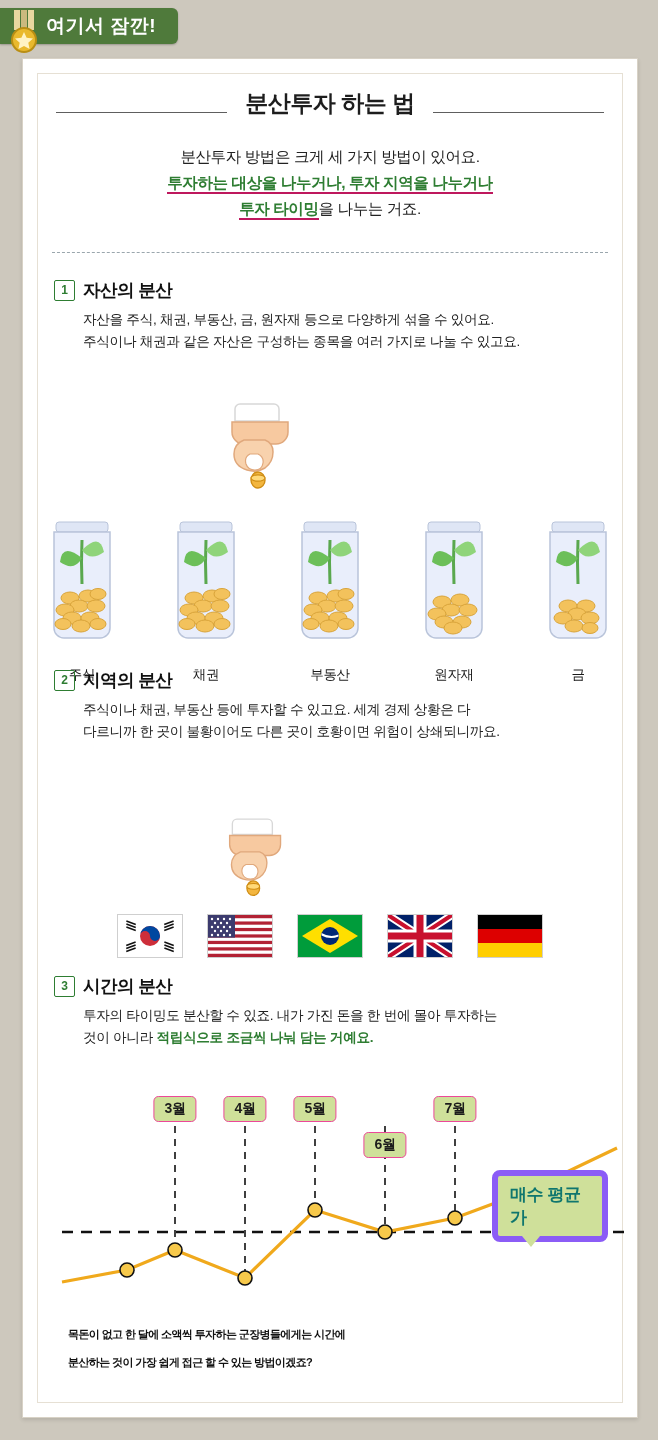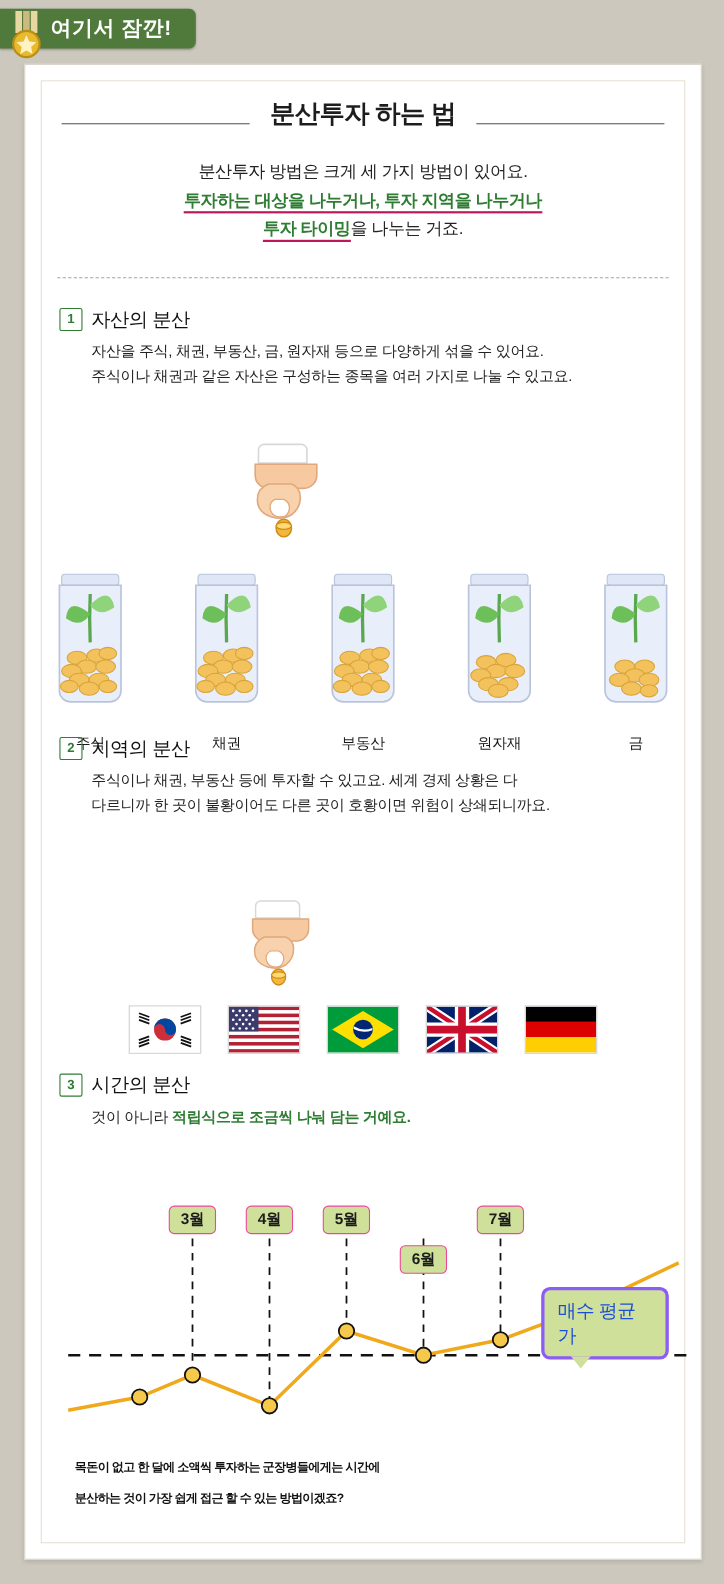--- a/index.html
+++ b/index.html
@@ -69,21 +69,21 @@
     border-top:1px dashed #9aa6ad;height:0;
   }
   
   .sec{position:absolute;left:0;right:0;}
   .sec-head{display:flex;align-items:center;gap:8px;padding-left:16px;}
   .num-box{
     width:19px;height:19px;border:1.5px solid #2e7d32;color:#2e7d32;
     font-size:12px;font-weight:bold;display:flex;align-items:center;justify-content:center;
     border-radius:2px;flex:0 0 auto;
   }
-  .sec-title{font-size:17.5px;font-weight:normal;color:#111;letter-spacing:-.5px;}
+  .sec-title{font-size:17.5px;font-weight:bold;color:#111;letter-spacing:-.5px;}
   .sec-body{
     margin-top:7px;padding-left:45px;padding-right:26px;
     font-size:13.6px;line-height:22px;color:#222;letter-spacing:-.3px;
   }
   
   .jars{
     position:absolute;left:0;right:0;display:flex;justify-content:center;gap:32px;
   }
   .jar-cell{width:92px;text-align:center;}
   .jar-label{font-size:13.5px;color:#1a1a1a;margin-top:6px;letter-spacing:-.3px;}
@@ -97,22 +97,22 @@
   
   .chart-wrap{position:absolute;left:14px;right:14px;}
   .month-chip{
     position:absolute;
     background:#cfe09a;border:1px solid #ec4899;border-radius:5px;
     font-size:14px;font-weight:bold;color:#1c1c1c;
     padding:3px 10px;letter-spacing:-.3px;
     transform:translateX(-50%);
   }
   .callout{
-    position:absolute;background:#cfe09a;border:3px solid #8b5cf6;border-radius:8px;
-    font-size:17px;font-weight:normal;color:#1d4ed8;padding:7px 12px;letter-spacing:-.4px;
+    position:absolute;background:#cfe09a;border:6px solid #8b5cf6;border-radius:8px;
+    font-size:17px;font-weight:bold;color:#0f766e;padding:7px 12px;letter-spacing:-.4px;
   }
   .callout:after{
     content:"";position:absolute;left:24px;bottom:-11px;
     border-left:9px solid transparent;border-right:9px solid transparent;
     border-top:11px solid #cfe09a;
   }
   
   .footer-text{
     position:absolute;left:30px;right:30px;
     text-align:left;font-size:11px;font-weight:bold;line-height:28px;
@@ -397,20 +397,21 @@
           </svg>
         </div>
       </div>
 
       <div class="sec" style="top:900px;">
         <div class="sec-head">
           <span class="num-box">3</span>
           <span class="sec-title">시간의 분산</span>
         </div>
         <div class="sec-body">
+          <div>투자의 타이밍도 분산할 수 있죠. 내가 가진 돈을 한 번에 몰아 투자하는</div>
           <div>
             <span>것이 아니라 </span><span class="hl-green">적립식으로 조금씩 나눠 담는 거예요.</span>
           </div>
         </div>
       </div>
 
       <div class="chart-wrap" style="top:1000px;height:250px;">
 
         <svg width="586" height="250" viewBox="0 0 586 250">
 

